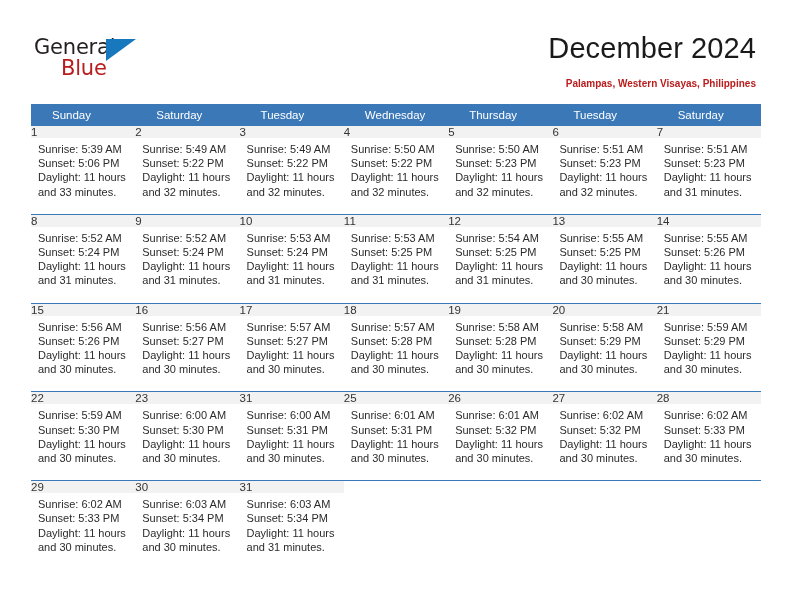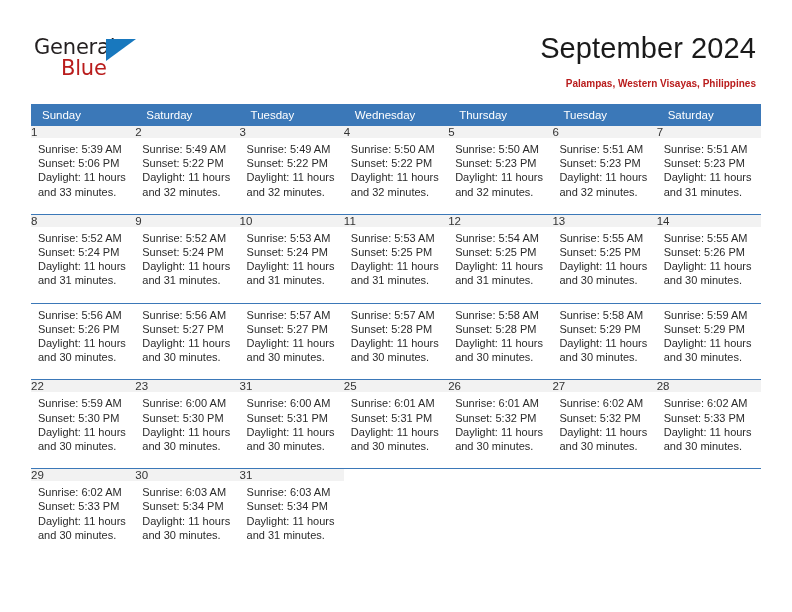--- a/index.html
+++ b/index.html
@@ -96,21 +96,21 @@
     width: 730px;
     border-collapse: collapse;
     table-layout: fixed;
   }
   .calendar th {
     background: #3b78b8;
     color: #ffffff;
     font-size: 11.5px;
     font-weight: normal;
     text-align: left;
-    padding: 5px 0 5px 11px;
+    padding: 5px 0 5px 21px;
     height: 11px;
     border: none;
   }
   .calendar td {
     vertical-align: top;
     padding: 0;
     border: none;
     width: 104.28px;
   }
   .week-sep td {
@@ -153,21 +153,21 @@
 <div class="page">
 
   <div class="header">
 
     <div class="logo">
       <span class="logo-general">General</span>
       <span class="logo-triangle"></span>
       <span class="logo-blue">Blue</span>
     </div>
 
-    <div class="title">September 2024</div>
+    <div class="title">December 2024</div>
     <div class="subtitle">Palampas, Western Visayas, Philippines</div>
   </div>
 
   <table class="calendar">
     <thead>
       <tr>
         <th>Sunday</th>
         <th>Saturday</th>
         <th>Tuesday</th>
         <th>Wednesday</th>
@@ -314,20 +314,29 @@
               <div>Sunset: 5:26 PM</div>
               <div>Daylight: 11 hours</div>
               <div>and 30 minutes.</div>
             </div>
           </td>
         </tr>
         <tr class="week-sep">
           <td colspan="7"></td>
         </tr>
         <tr>
+          <td class="daynum">15</td>
+          <td class="daynum">16</td>
+          <td class="daynum">17</td>
+          <td class="daynum">18</td>
+          <td class="daynum">19</td>
+          <td class="daynum">20</td>
+          <td class="daynum">21</td>
+        </tr>
+        <tr>
           <td>
             <div class="cellbody">
               <div>Sunrise: 5:56 AM</div>
               <div>Sunset: 5:26 PM</div>
               <div>Daylight: 11 hours</div>
               <div>and 30 minutes.</div>
             </div>
           </td>
           <td>
             <div class="cellbody">

